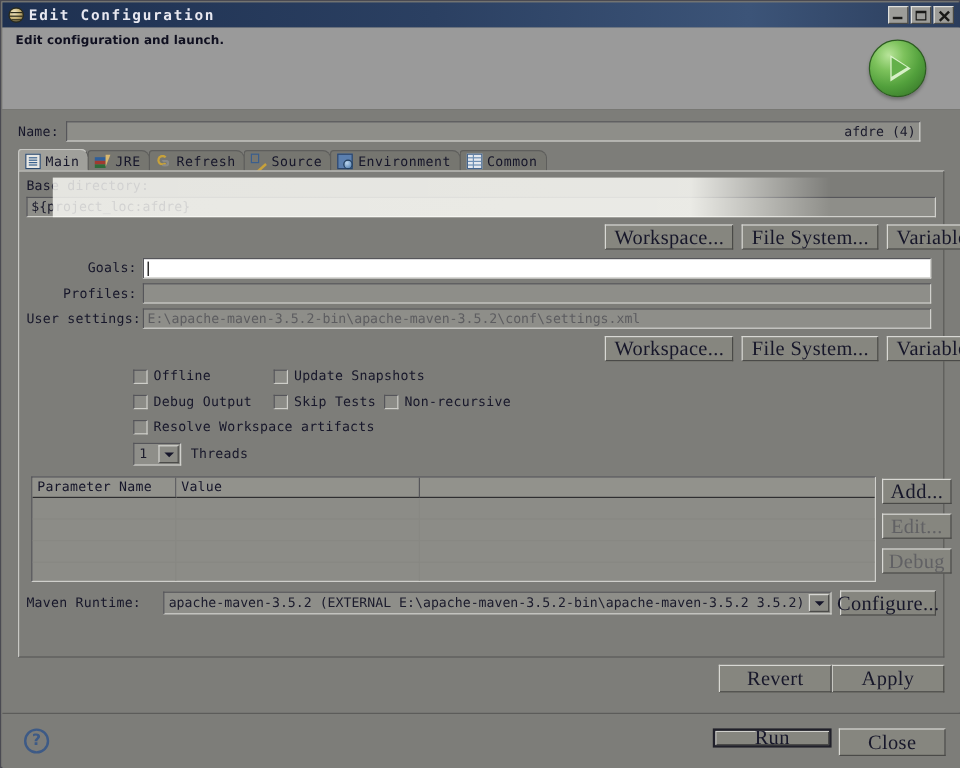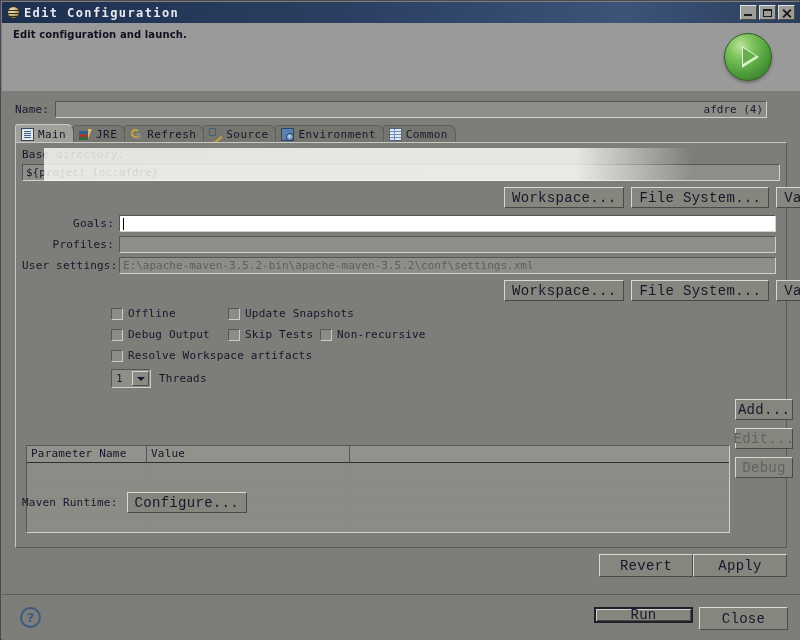--- a/index.html
+++ b/index.html
@@ -357,22 +357,22 @@
 
   .row { position: absolute; display: flex; align-items: center; }
 
   .btn {
     height: 21px;
     min-width: 20px;
     background: #86867f;
     border: 1px solid;
     border-color: #d8d8d4 #4a4a48 #4a4a48 #d8d8d4;
     box-sizing: border-box;
-    font-family: Liberation Mono, monospace;
-    font-size: 14px;
+    font-family: Liberation Serif, serif;
+    font-size: 17px;
     color: #17172a;
     letter-spacing: 0.3px;
     display: flex;
     align-items: center;
     justify-content: center;
     padding: 0 7px;
     cursor: pointer;
     white-space: nowrap;
   }
   .btn.disabled { color: #616164; cursor: default; }
@@ -459,21 +459,20 @@
     border-top: 4px solid #16162a;
   }
 
   
   .table {
     background: #8c8c87;
     border: 1px solid;
     border-color: #55555a #d0d0cc #d0d0cc #55555a;
     box-sizing: border-box;
     overflow: hidden;
-    margin-top: 48px;
   }
   .thead { display: flex; height: 17px; }
   .th {
     background: #92928c;
     border-right: 1px solid #56565a;
     border-bottom: 1px solid #2e2e30;
     box-sizing: border-box;
     font-family: "DejaVu Sans Mono", "Liberation Mono", monospace;
     font-size: 11px;
     color: #16162a;
@@ -695,21 +694,27 @@
             <div class="tc" style="width:379px;border-right:none;"></div>
           </div>
 
       </div>
 
       <div class="btn" style="position:absolute; left:719px; top:256px; width:58px;">Add...</div>
       <div class="btn disabled" style="position:absolute; left:719px; top:285px; width:58px;">Edit...</div>
       <div class="btn disabled" style="position:absolute; left:719px; top:314px; width:58px;">Debug</div>
 
       <div class="row" style="left:6px; top:349px; width:758px;">
-        <span class="lbl" style="margin-right:2px;">Maven Runtime:</span>
+        <span class="lbl" style="margin-right:18px;">Maven Runtime:</span>
+        <div class="combo" style="width:572px;">
+          <span class="cval">apache-maven-3.5.2  (EXTERNAL E:\apache-maven-3.5.2-bin\apache-maven-3.5.2 3.5.2)</span>
+          <span class="arrowbox">
+              <i></i>
+            </span>
+        </div>
         <div class="btn" style="margin-left:7px;">Configure...</div>
       </div>
 
     </div>
 
     <div class="btn" style="position:absolute; left:691px; top:463px; width:94px; height:23px;">Apply</div>
     <div class="btn" style="position:absolute; left:597px; top:463px; width:94px; height:23px;">Revert</div>
 
   </div>
 

